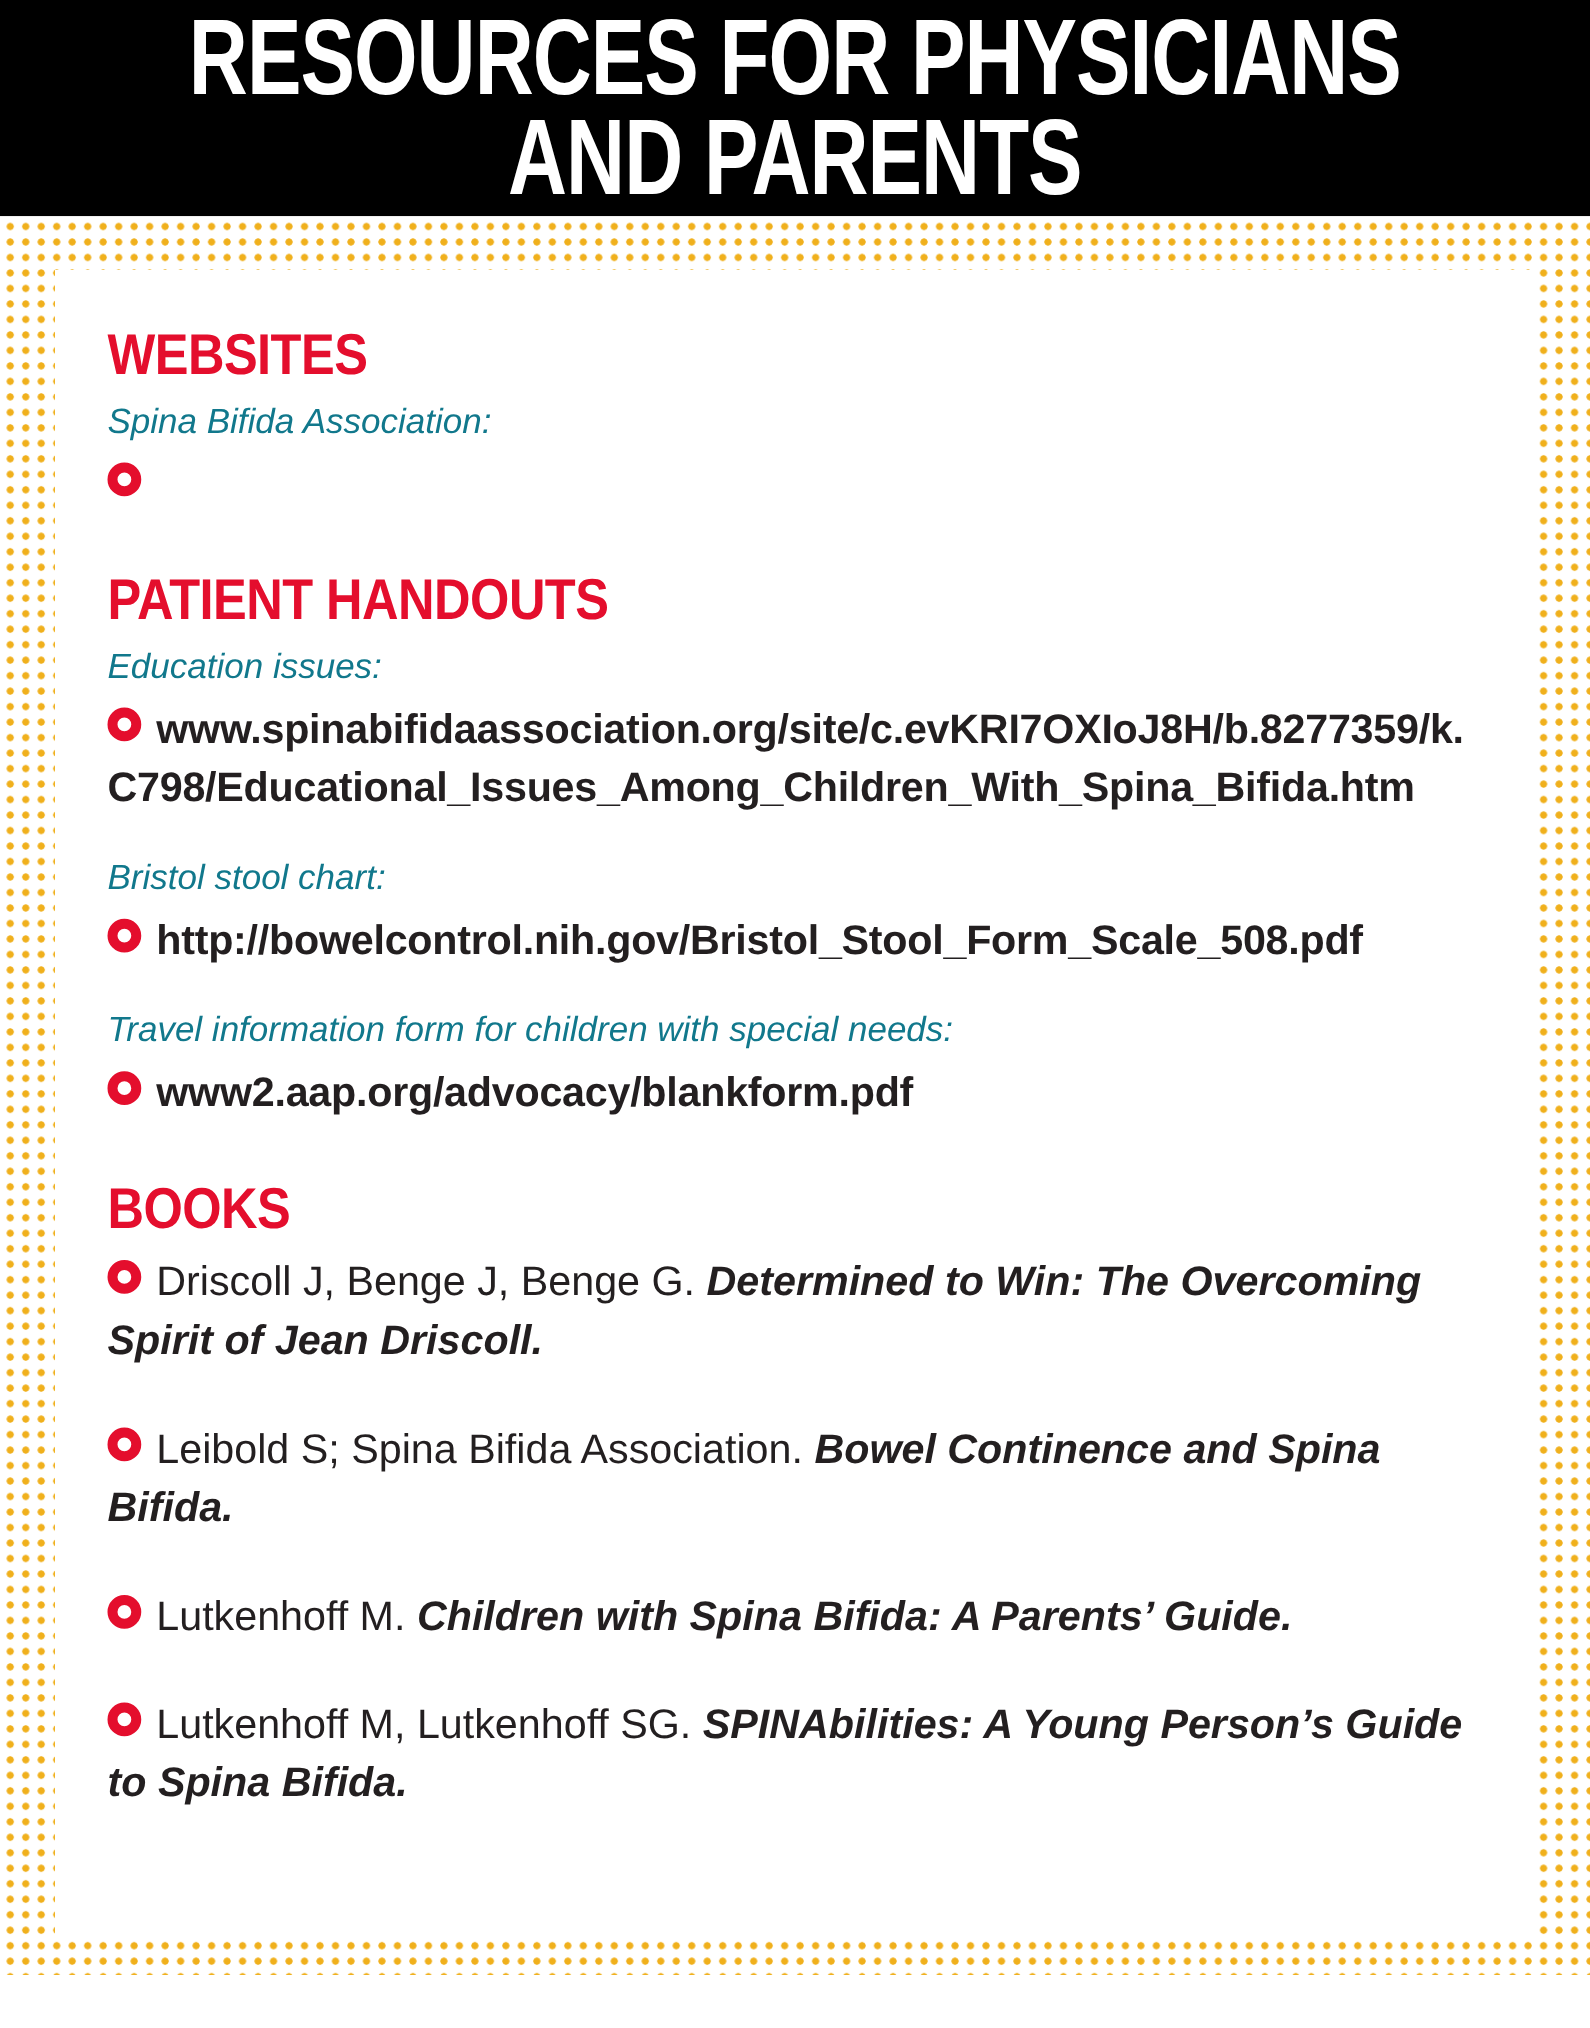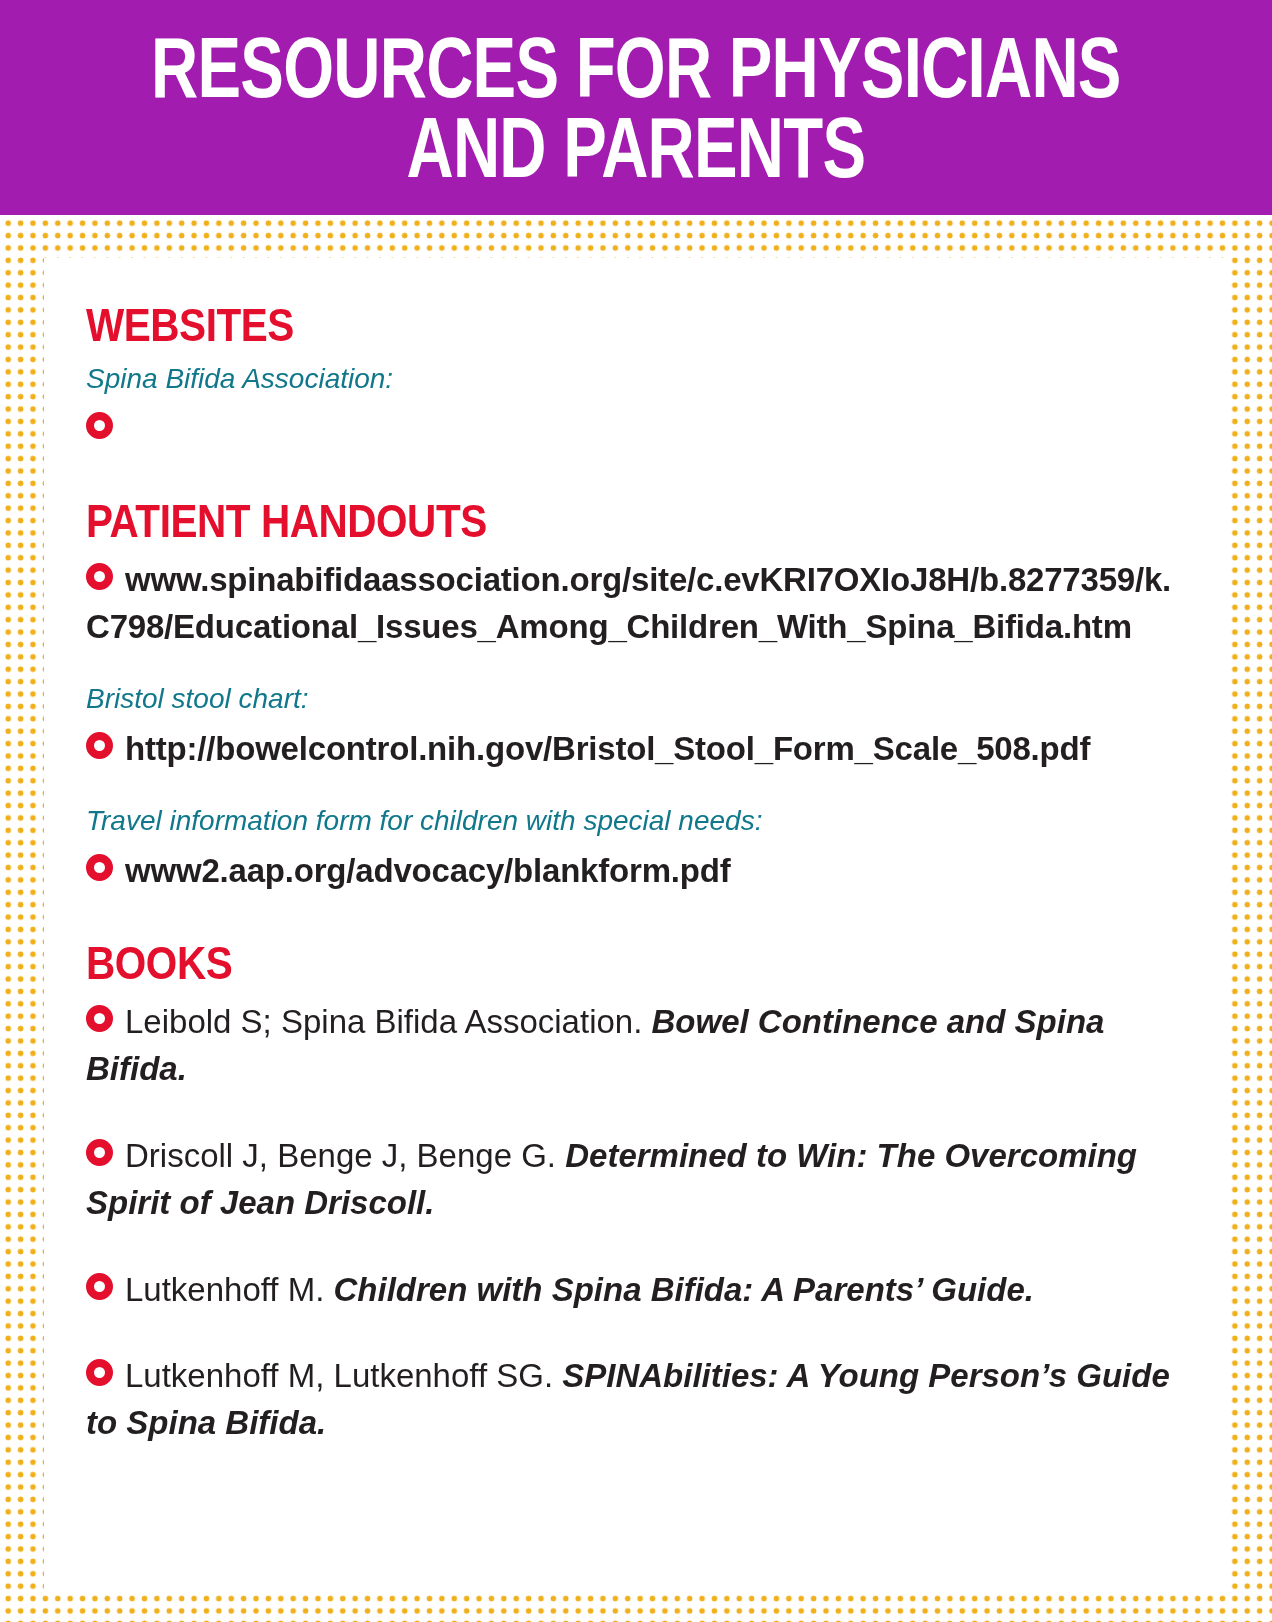--- a/index.html
+++ b/index.html
@@ -8,22 +8,22 @@
     width: 1272px;
     height: 1622px;
     background: #ffffff;
     font-family: "Liberation Sans", sans-serif;
     color: #231f20;
     overflow: hidden;
   }
 
   
   .header {
-    background: #a21caf;
-    height: 215px;
+    background: #000000;
+    height: 173px;
     display: flex;
     align-items: center;
     justify-content: center;
   }
   .header-title {
     text-align: center;
     color: #ffffff;
     font-weight: bold;
     font-size: 86px;
     line-height: 0.93;
@@ -119,44 +119,45 @@
 
         <p class="label tight">Spina Bifida Association:</p>
         <p class="entry">
           <span class="bullet"></span>
         </p>
       </section>
 
       <section>
         <h2 class="sec-heading">PATIENT HANDOUTS</h2>
 
+        <p class="label tight">Education issues:</p>
         <p class="entry">
           <span class="bullet"></span><span class="url">www.spinabifidaassociation.org/site/c.evKRI7OXIoJ8H/b.8277359/k.C798/Educational_Issues_Among_Children_With_Spina_Bifida.htm</span>
         </p>
 
         <p class="label">Bristol stool chart:</p>
         <p class="entry">
           <span class="bullet"></span><span class="url">http://bowelcontrol.nih.gov/Bristol_Stool_Form_Scale_508.pdf</span>
         </p>
 
         <p class="label">Travel information form for children with special needs:</p>
         <p class="entry">
           <span class="bullet"></span><span class="url">www2.aap.org/advocacy/blankform.pdf</span>
         </p>
       </section>
 
       <section>
         <h2 class="sec-heading">BOOKS</h2>
 
         <p class="entry book">
-          <span class="bullet"></span><span class="authors">Leibold S; Spina Bifida Association. </span><span class="book-title">Bowel Continence and Spina Bifida.</span>
+          <span class="bullet"></span><span class="authors">Driscoll J, Benge J, Benge G. </span><span class="book-title">Determined to Win: The Overcoming Spirit of Jean Driscoll.</span>
         </p>
 
         <p class="entry book">
-          <span class="bullet"></span><span class="authors">Driscoll J, Benge J, Benge G. </span><span class="book-title">Determined to Win: The Overcoming Spirit of Jean Driscoll.</span>
+          <span class="bullet"></span><span class="authors">Leibold S; Spina Bifida Association. </span><span class="book-title">Bowel Continence and Spina Bifida.</span>
         </p>
 
         <p class="entry book">
           <span class="bullet"></span><span class="authors">Lutkenhoff M. </span><span class="book-title">Children with Spina Bifida: A Parents’ Guide.</span>
         </p>
 
         <p class="entry book">
           <span class="bullet"></span><span class="authors">Lutkenhoff M, Lutkenhoff SG. </span><span class="book-title">SPINAbilities: A Young Person’s Guide to Spina Bifida.</span>
         </p>
       </section>

